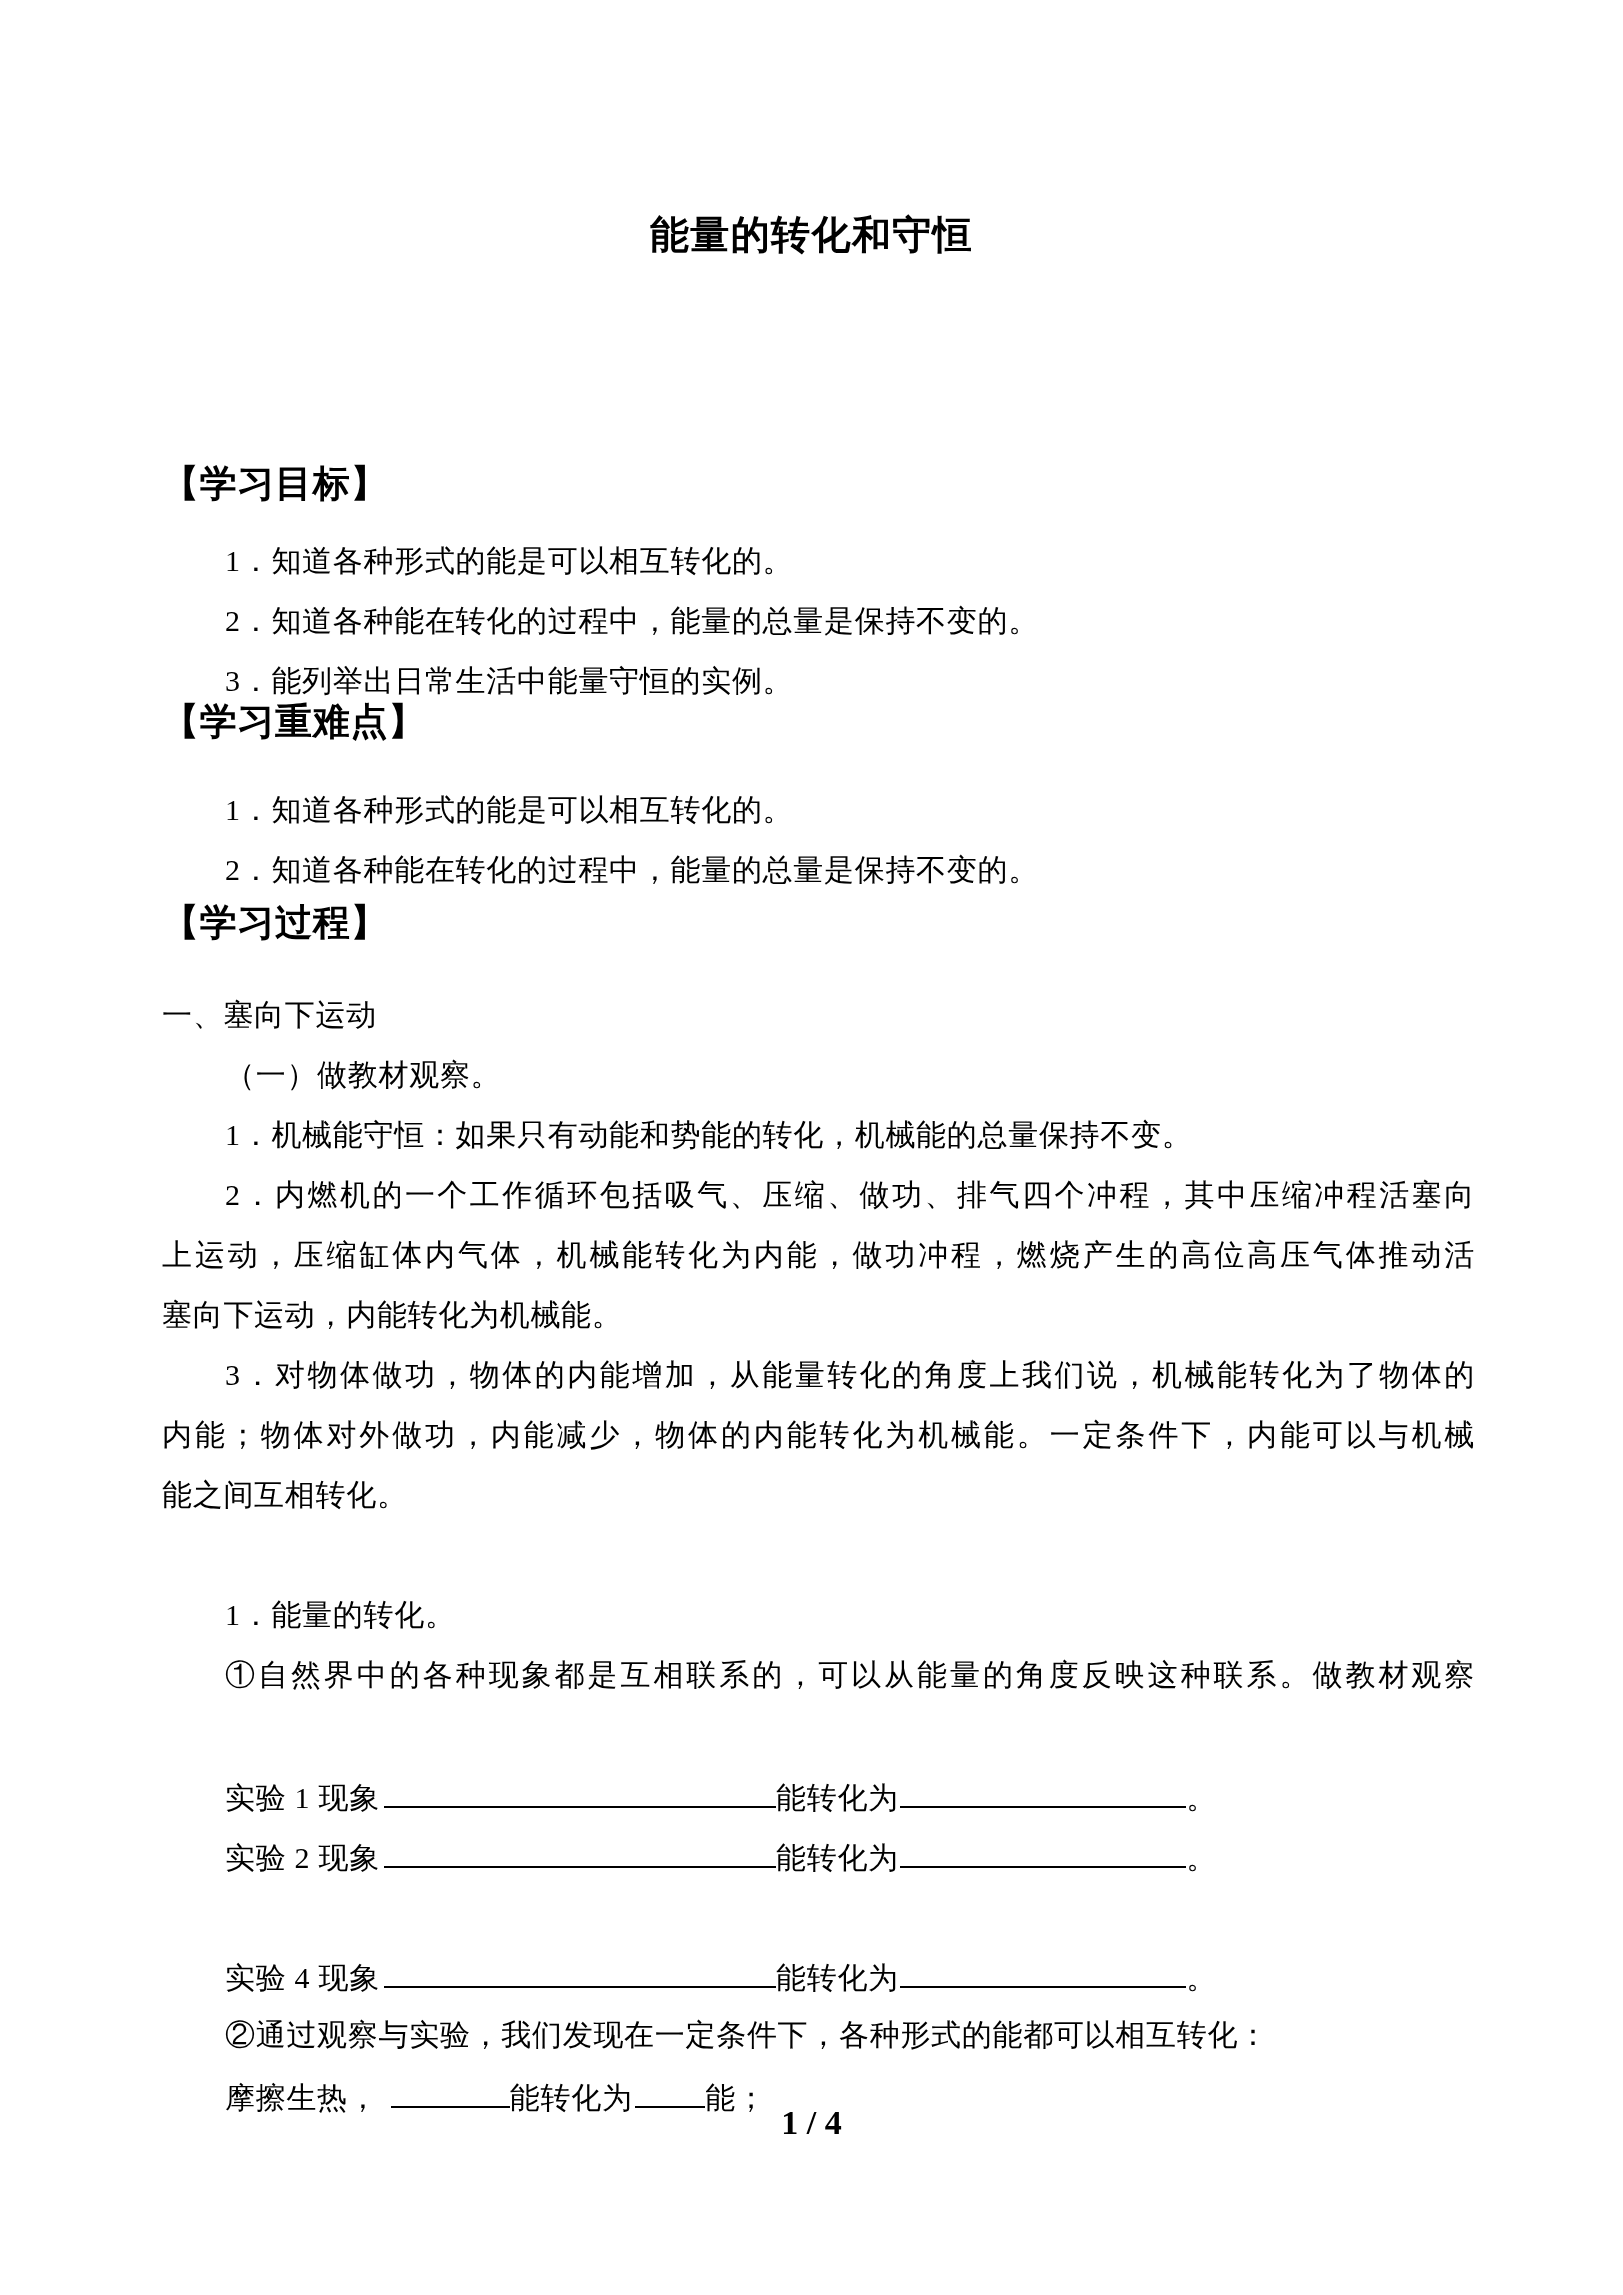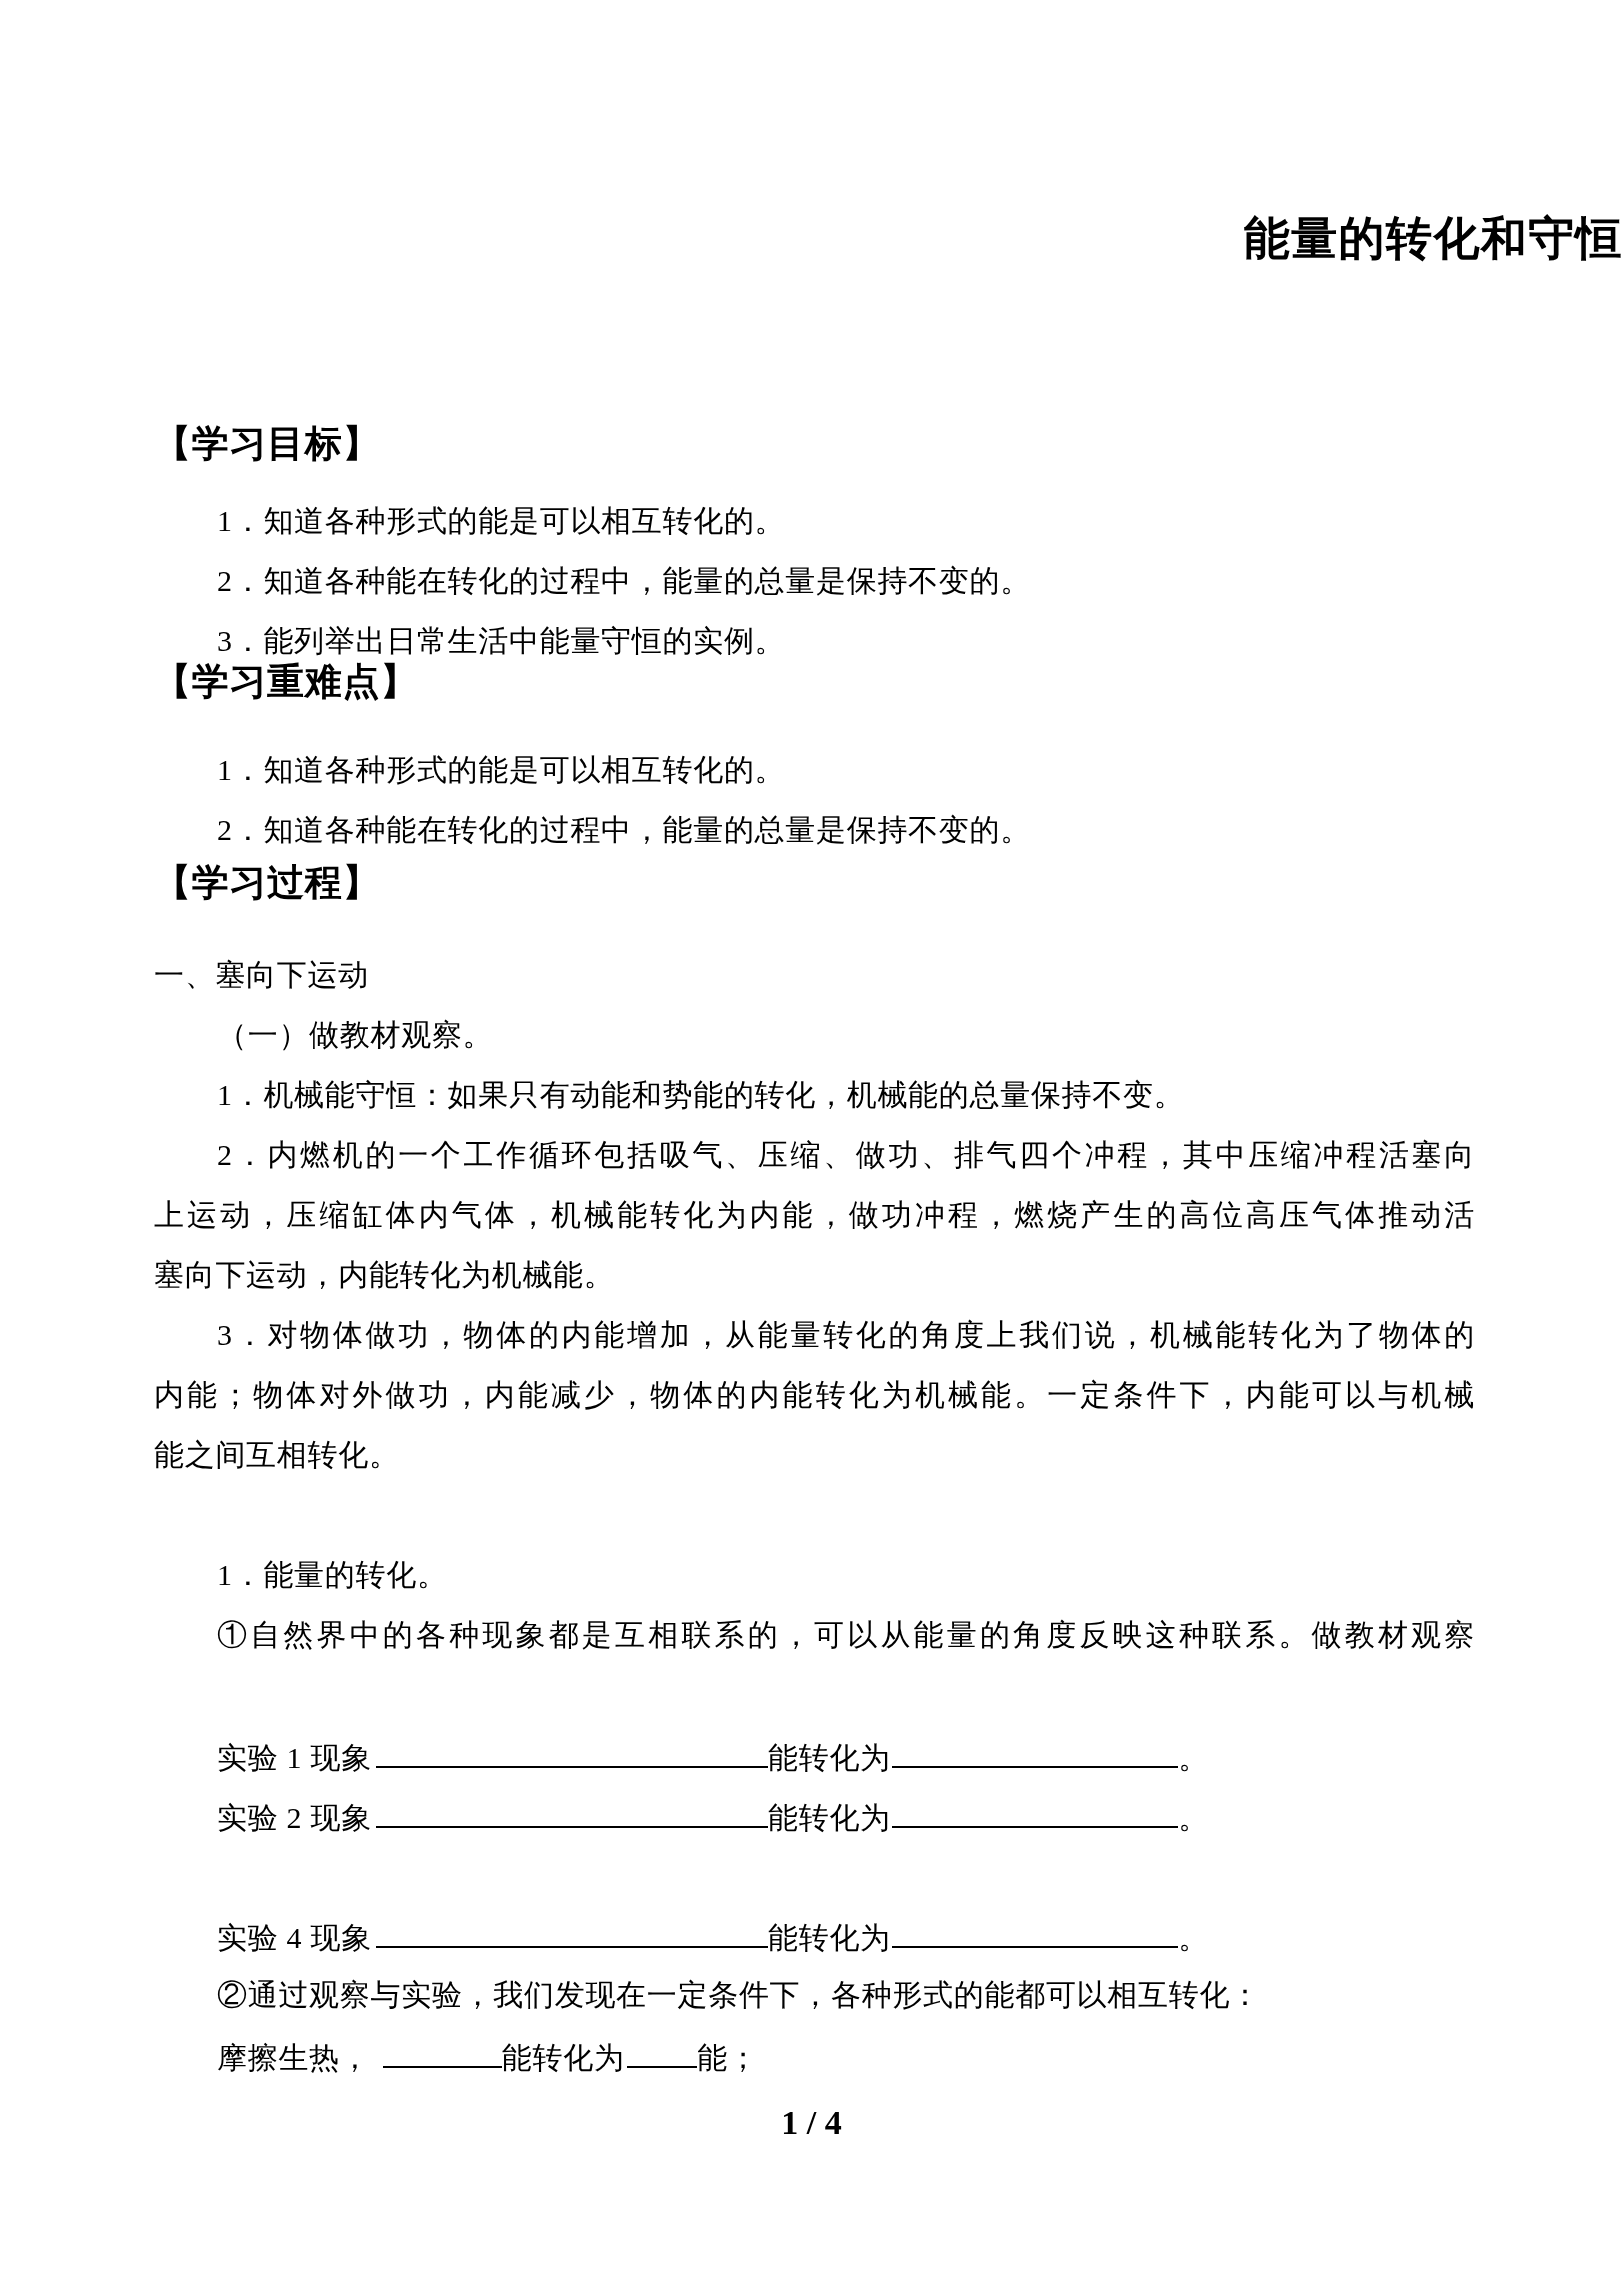--- a/index.html
+++ b/index.html
@@ -7,29 +7,29 @@
     position:relative;
     width:1623px; height:2295px;
     margin:0 auto;
     background:#ffffff;
     color:#000000;
     font-family:"Liberation Serif","DejaVu Serif",serif;
     overflow:hidden;
   }
   .title {
     position:absolute; top:213px; left:0; right:0;
-    text-align:right;
-    font-size:46px; font-weight:bold;
+    text-align:center;
+    font-size:39px; font-weight:bold;
     line-height:1.15;
     letter-spacing:1.4px;
   }
   .content {
     position:absolute; top:0; left:146px; width:1329px; height:100%;
   }
-  .line { position:absolute; left:8px; right:0; white-space:nowrap; }
+  .line { position:absolute; left:16px; right:0; white-space:nowrap;margin-top:40px; }
   .heading {
     font-size:37px; font-weight:bold; line-height:1.15;
     letter-spacing:0.7px;
   }
   .body { font-size:30px; line-height:1.25; letter-spacing:0.7px; }
   .indent { padding-left:63px; }
   .fill { text-align:justify; text-align-last:justify; white-space:normal; }
   .blank {
     display:inline-block;
     border-bottom:2.7px solid #000;

